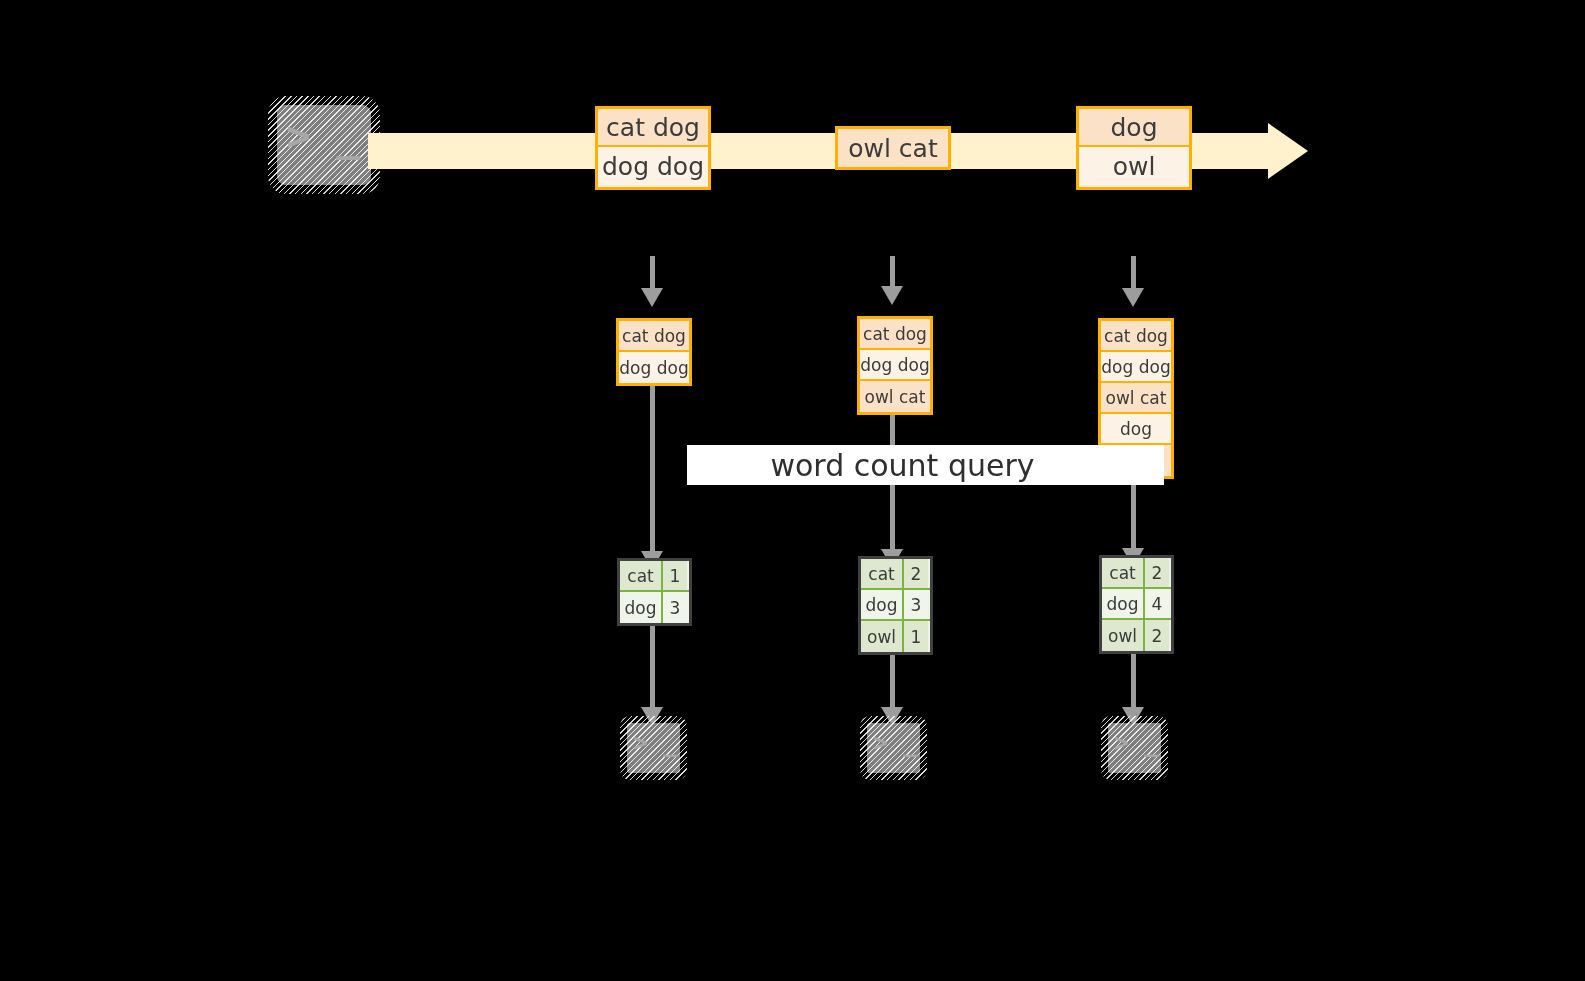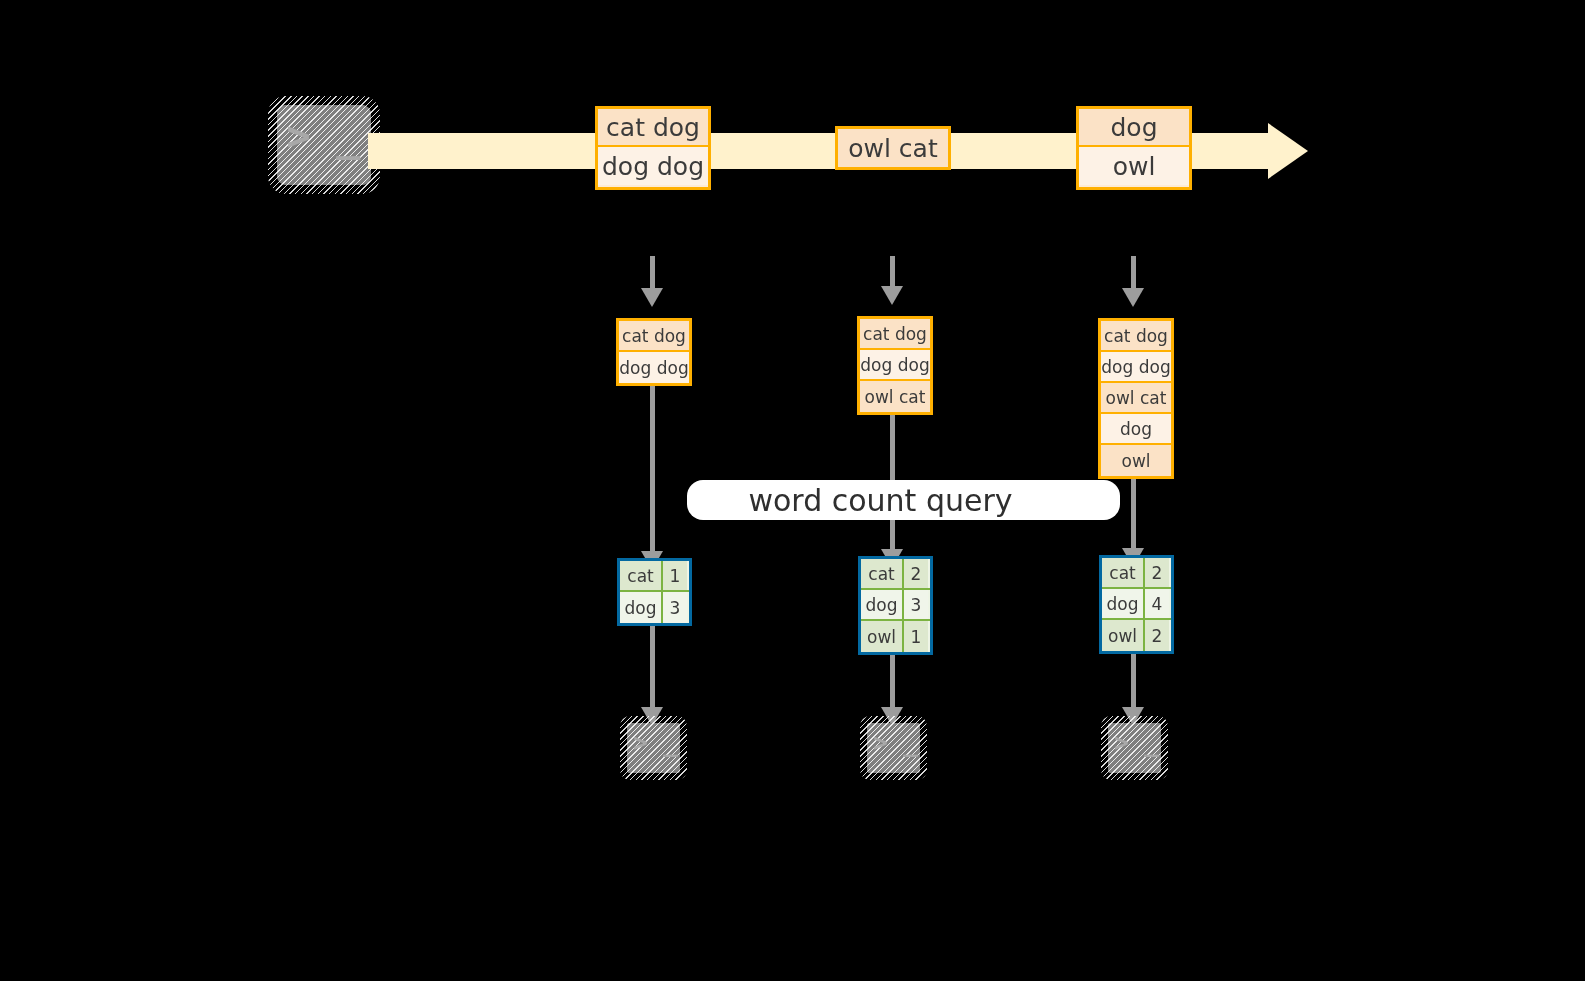--- a/index.html
+++ b/index.html
@@ -90,21 +90,21 @@
   .evt-stack.top .evt-cell { height: 38px; font-size: 25px; }
   .evt-stack.mid .evt-cell { height: 31px; font-size: 17px; }
 
   
   .evt-stack.single .evt-cell { border-bottom: none; }
 
   
   .res-table {
     position: absolute;
     box-sizing: border-box;
-    border: 3px solid #0369a1;
+    border: 3px solid #404040;
     background: #eef5e6;
     text-align: center;
   }
   .res-row {
     display: flex;
     box-sizing: border-box;
     height: 31px;
     border-bottom: 2px solid #7cb342;
   }
   .res-row:last-child { border-bottom: none; }
@@ -276,17 +276,17 @@
     </div>
   </div>
 
   <div class="conn" style="left:1131px; top:654px; height:60px;"></div>
   <div class="conn-head" style="left:1122px; top:707px;"></div>
 
   <div class="terminal small" style="left:1101px; top:716px; width:67px; height:64px;">
     <span class="prompt">&gt; _</span>
   </div>
 
-  <div class="query-band" style="left:687px; top:480px; width:433px; height:40px;border-radius:16px;">
+  <div class="query-band" style="left:687px; top:445px; width:477px; height:40px;">
     <span class="label">word count query</span>
   </div>
 
 </div>
 
 </body></html>

